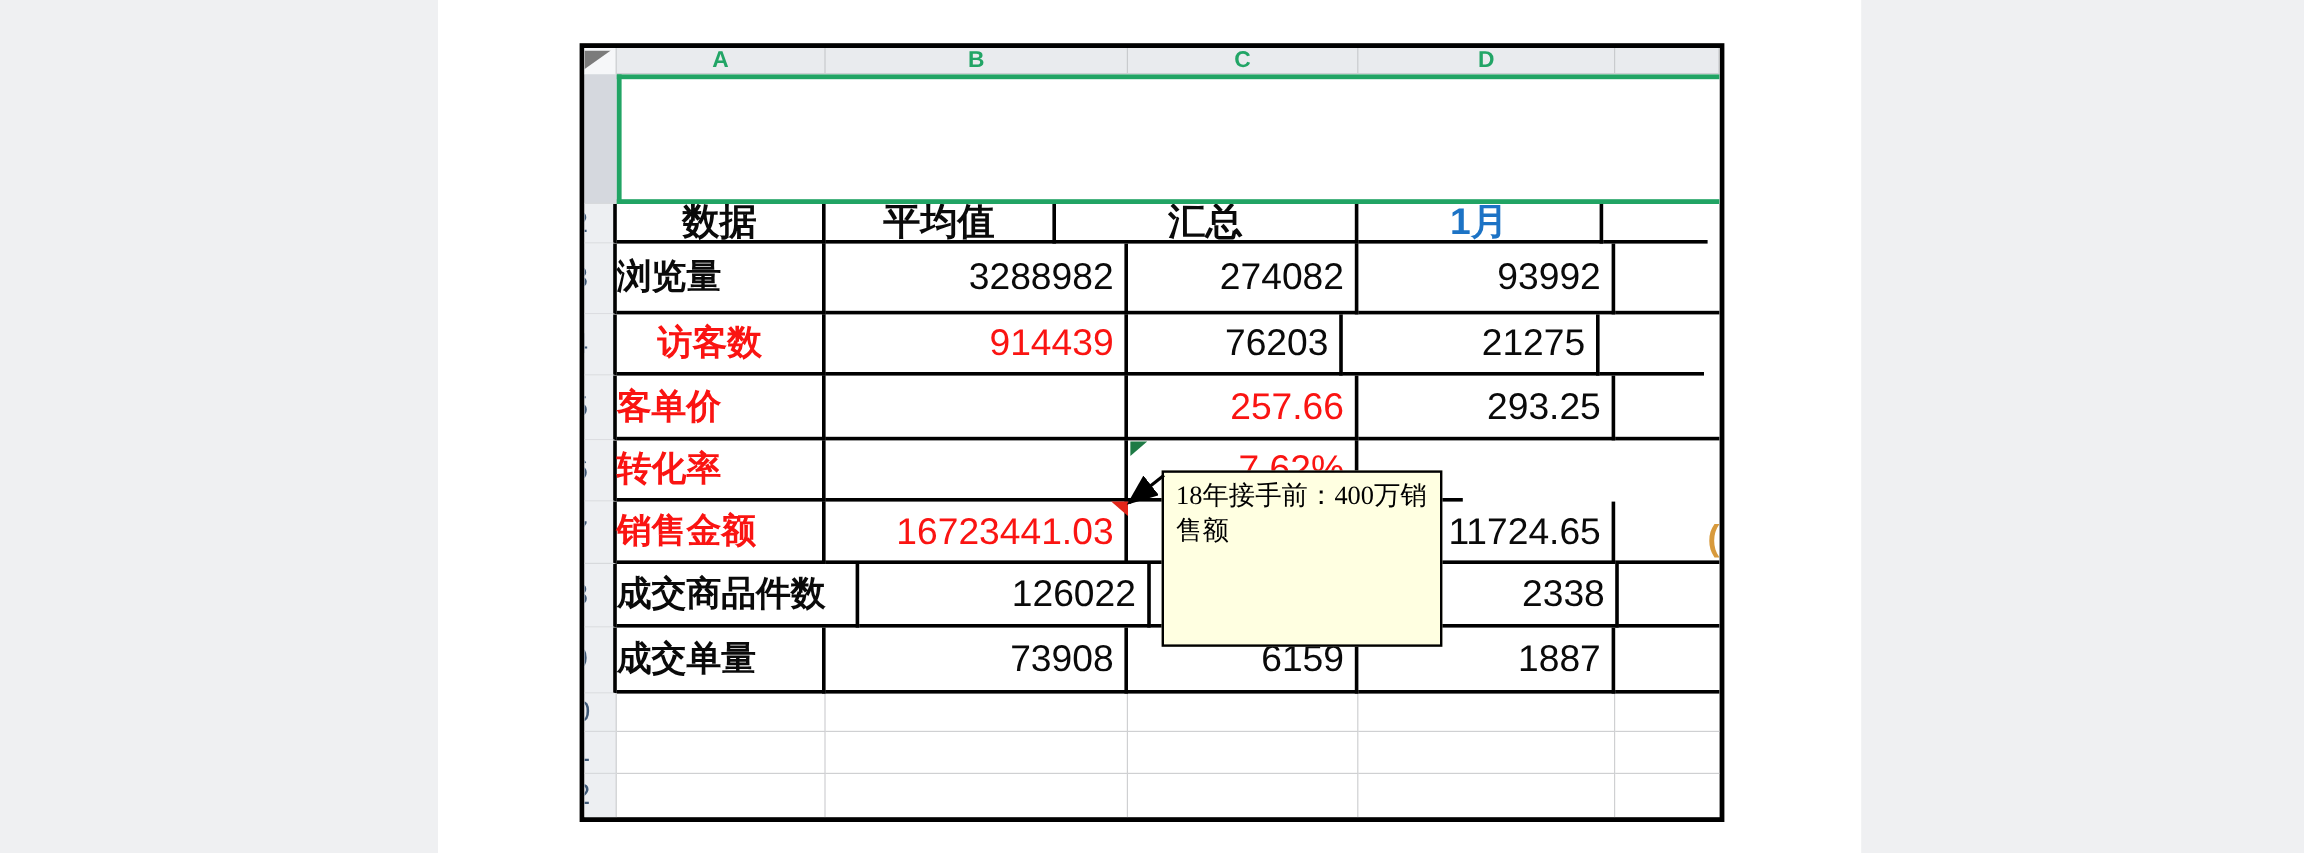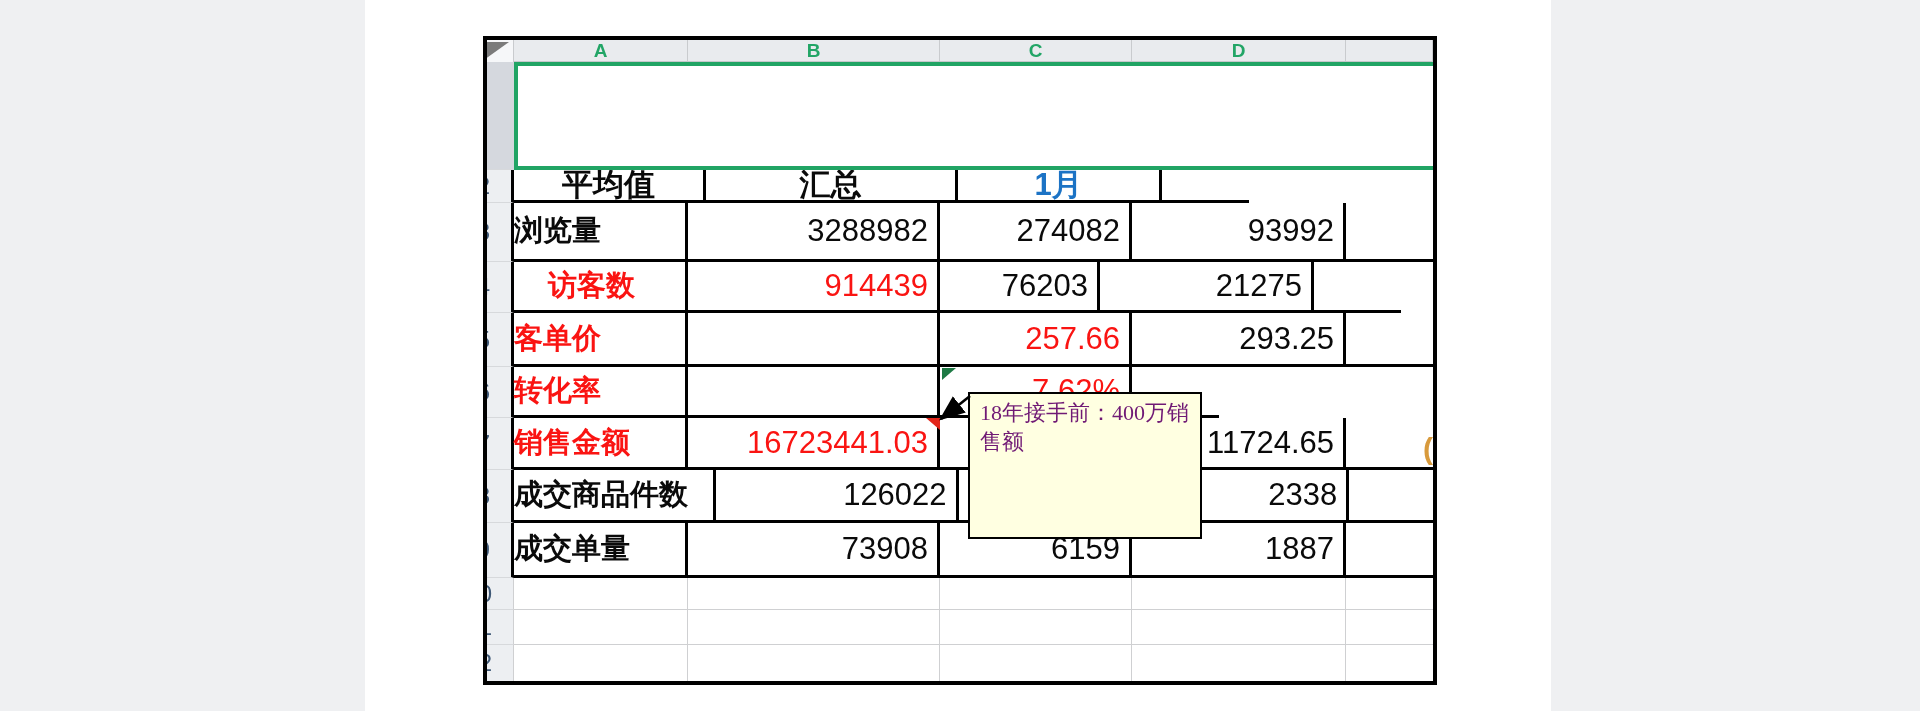--- a/index.html
+++ b/index.html
@@ -82,21 +82,21 @@
   
   .indicator{position:absolute;z-index:1;width:0;height:0;}
   .tri-green{left:455px;top:328px;border-top:12px solid #1e7a45;border-right:14px solid transparent;}
   .tri-red{left:439px;top:378px;border-top:12px solid #e3261a;border-left:14px solid transparent;}
 
   
   .note{
     position:absolute;left:481px;top:352px;width:234px;height:147px;
     box-sizing:border-box;background:#ffffe1;border:2px solid #000;
     z-index:5;padding:4px 10px;
-    font-family:"Liberation Serif",serif;font-size:22px;line-height:29px;color:#701a75;
+    font-family:"Liberation Serif",serif;font-size:22px;line-height:29px;color:#000000;
   }
   .arrow-svg{position:absolute;left:440px;top:346px;z-index:6;pointer-events:none;}
 
   .fragment{
     position:absolute;left:936px;top:392px;z-index:1;
     font-size:30px;color:#d89a3c;font-weight:700;
   }
 </style>
 </head>
 <body>
@@ -122,20 +122,23 @@
     <div class="row" style="height:108px">
       <div class="rowhdr row1hdr" style="flex:0 0 27px"></div>
       <div class="mergedcell"></div>
     </div>
 
     <div id="rows">
         <div class="row" style="height: 33px;">
           <div class="rowhdr black-right">
             <span class="rnum">2</span>
           </div>
+          <div class="cell ctr bold" style="width: 174px;">
+            <span class="txt">数据</span>
+          </div>
           <div class="cell ctr bold" style="width: 192px;">
             <span class="txt">平均值</span>
           </div>
           <div class="cell ctr bold" style="width: 252px;">
             <span class="txt">汇总</span>
           </div>
           <div class="cell ctr bold blue" style="width: 204px;">
             <span class="txt">1月</span>
           </div>
           <div class="cell ctr last" style="width: 87px;">
@@ -165,21 +168,21 @@
         <div class="row" style="height: 51px;">
           <div class="rowhdr black-right">
             <span class="rnum">4</span>
           </div>
           <div class="cell lbl red" style="width: 174px; padding-left: 34px;">
             <span class="txt">访客数</span>
           </div>
           <div class="cell num red" style="width: 252px;">
             <span class="txt">914439</span>
           </div>
-          <div class="cell num" style="width: 160px;">
+          <div class="cell num" style="width: 179px;">
             <span class="txt">76203</span>
           </div>
           <div class="cell num" style="width: 214px;">
             <span class="txt">21275</span>
           </div>
           <div class="cell num last" style="width: 87px;">
             <span class="txt"></span>
           </div>
         </div>
         <div class="row" style="height: 54px;">

